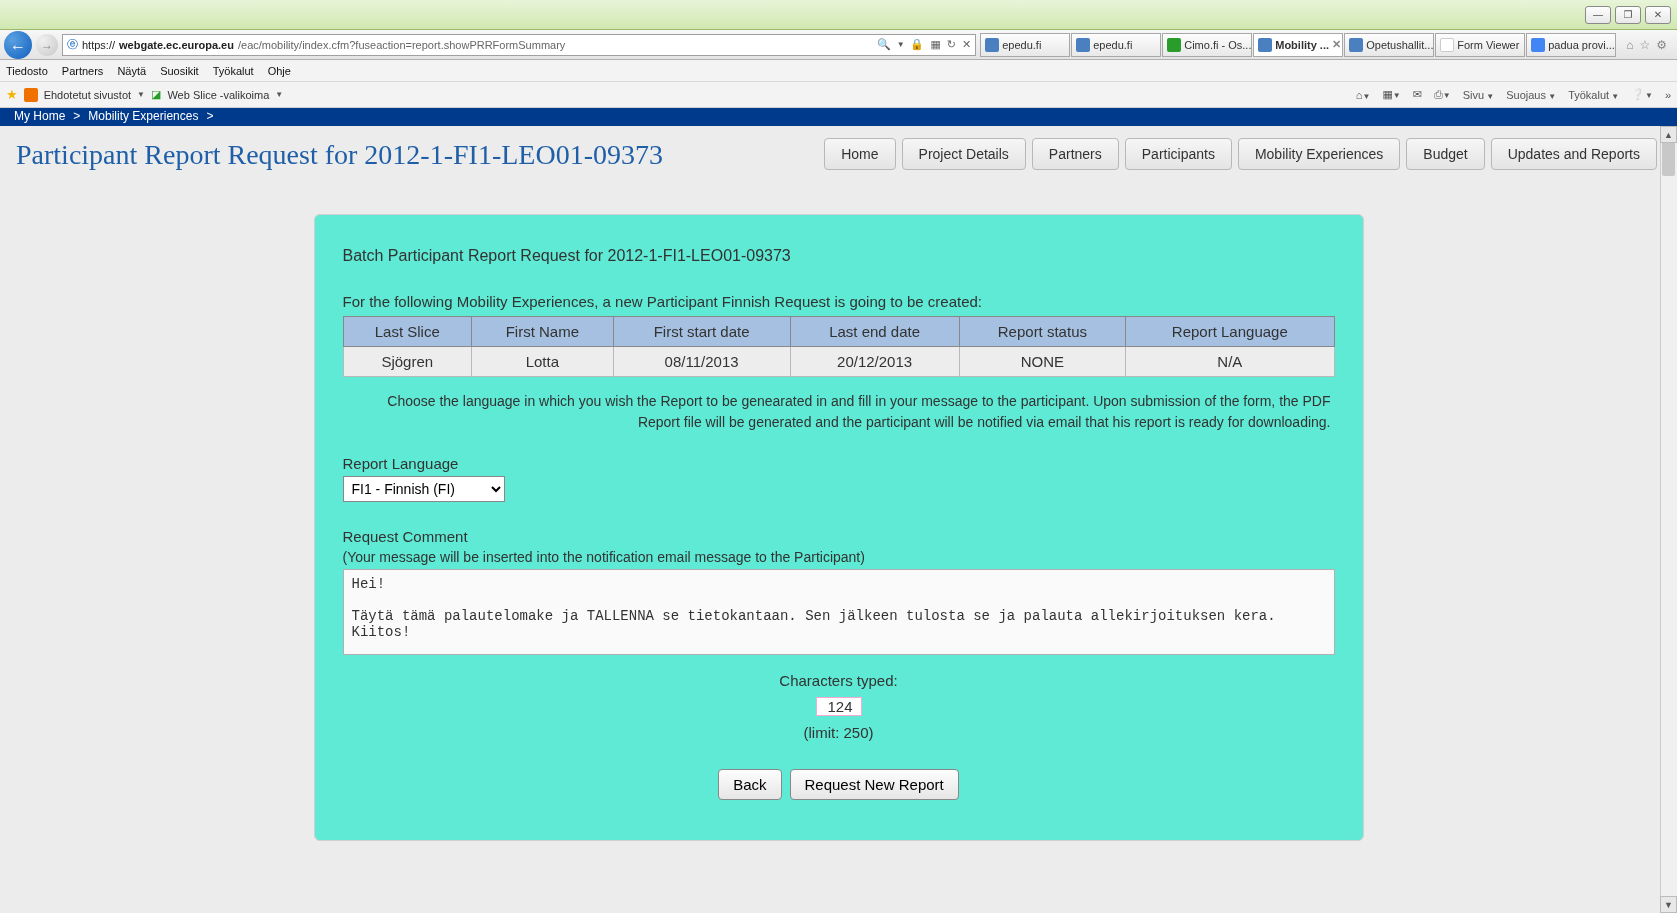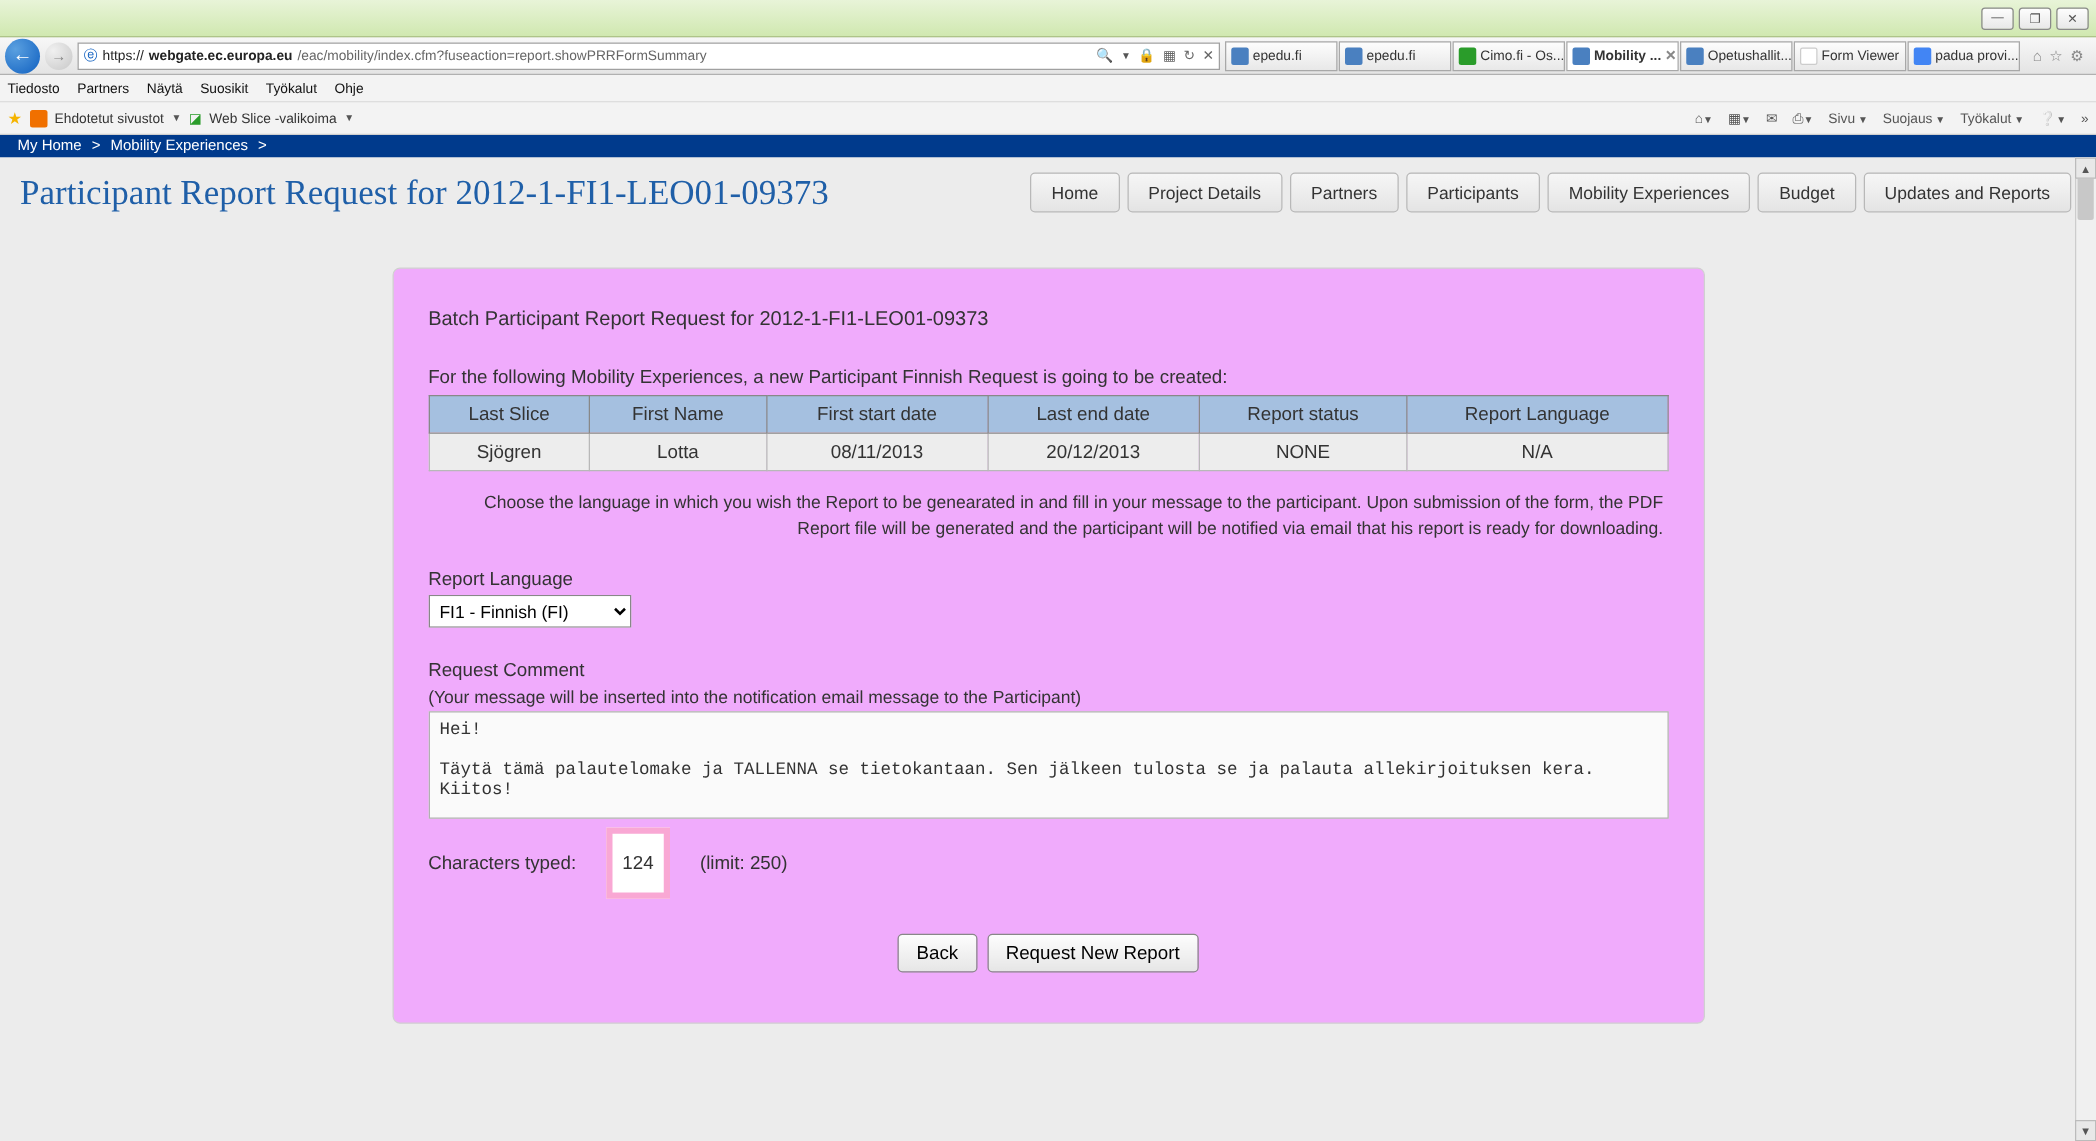--- a/index.html
+++ b/index.html
@@ -46,40 +46,40 @@
 .content-inner { padding: 0 16px 40px 16px; }
 
 
 .nav-tabs { display: flex; justify-content: flex-end; gap: 6px; padding: 12px 4px 6px 4px; flex-wrap: wrap;}
 .nav-tab { background: linear-gradient(#f6f6f6,#e4e4e4); border: 1px solid #b8b8b8; border-radius: 4px; padding: 7px 16px; font-size: 14px; color: #333; cursor: pointer; font-family: inherit;}
 
 
 .page-title { font-family: Georgia, serif; font-size: 28px; color: #1f5fa8; font-weight: 400; line-height: 1.35; max-width: 650px; margin-top: -40px;}
 
 
-.card { background: #f0abfc; border: 1px solid #d0d0d0; border-radius: 6px; margin: 40px auto 20px auto; max-width: 1050px; padding: 32px 28px 40px 28px; font-family: Verdana, Geneva, sans-serif; font-size: 14px; color: #333;}
+.card { background: #5eead4; border: 1px solid #d0d0d0; border-radius: 6px; margin: 40px auto 20px auto; max-width: 1050px; padding: 32px 28px 40px 28px; font-family: Verdana, Geneva, sans-serif; font-size: 14px; color: #333;}
 .card-title { font-family: Verdana, sans-serif; font-size: 16px; color: #333; font-weight: 400; margin-bottom: 28px;}
 .card-sub { font-size: 15px; margin-bottom: 6px;}
 
 
 .data-table { width: 100%; border-collapse: collapse; border: 1px solid #b0b0b0; margin-bottom: 14px;}
 .data-table th { background: #a5c0e0; border: 1px solid #888; padding: 6px 8px; font-weight: 400; font-size: 15px; text-align: center;}
 .data-table td { background: #ededed; border: 1px solid #b8b8b8; padding: 6px 5px; text-align: center; font-size: 15px;}
 
 .instruct { font-size: 14px; color: #333; line-height: 1.5; margin: 10px 4px 22px 4px; text-align: right;}
 
 .field-label { font-size: 15px; margin-bottom: 4px;}
 .select-wrap { display: inline-block; border: 1px solid #888; background: #fff; }
 .select-wrap select { border: none; padding: 3px 4px; font-size: 14px; font-family: inherit; background: #fff; width: 160px;}
 
 .hint { font-size: 14px; color: #333; margin-bottom: 4px;}
 .comment-box { width: 100%; min-height: 86px; border: 1px solid #b0b0b0; background: #fafafa; padding: 6px 8px; font-family: "Courier New", monospace; font-size: 14px; color: #333; resize: none; overflow-y: scroll;}
 
-.char-row { margin-top: 4px; font-size: 15px; display: flex; align-items: center; gap: 24px;}
-.char-count { border: 5px solid #f9a8d4; background: #fff; padding: 15px 8px; min-width: 46px; display: inline-block; text-align: center;}
+.char-row { margin-top: 14px; font-size: 15px; display: flex; align-items: center; gap: 8px; flex-direction: column;}
+.char-count { border: 1px solid #f9a8d4; background: #fff; padding: 0 8px; min-width: 46px; display: inline-block; text-align: right;}
 
 .btn-row { text-align: center; margin-top: 28px;}
 .btn { background: linear-gradient(#fdfdfd,#e6e6e6); border: 1px solid #888; border-radius: 4px; padding: 6px 14px; font-size: 15px; font-family: inherit; cursor: pointer; margin: 0 2px;}
 </style>
 </head>
 <body>
 
 <div class="window-chrome">
   <div class="chrome-btn">—</div>
   <div class="chrome-btn">❐</div>

